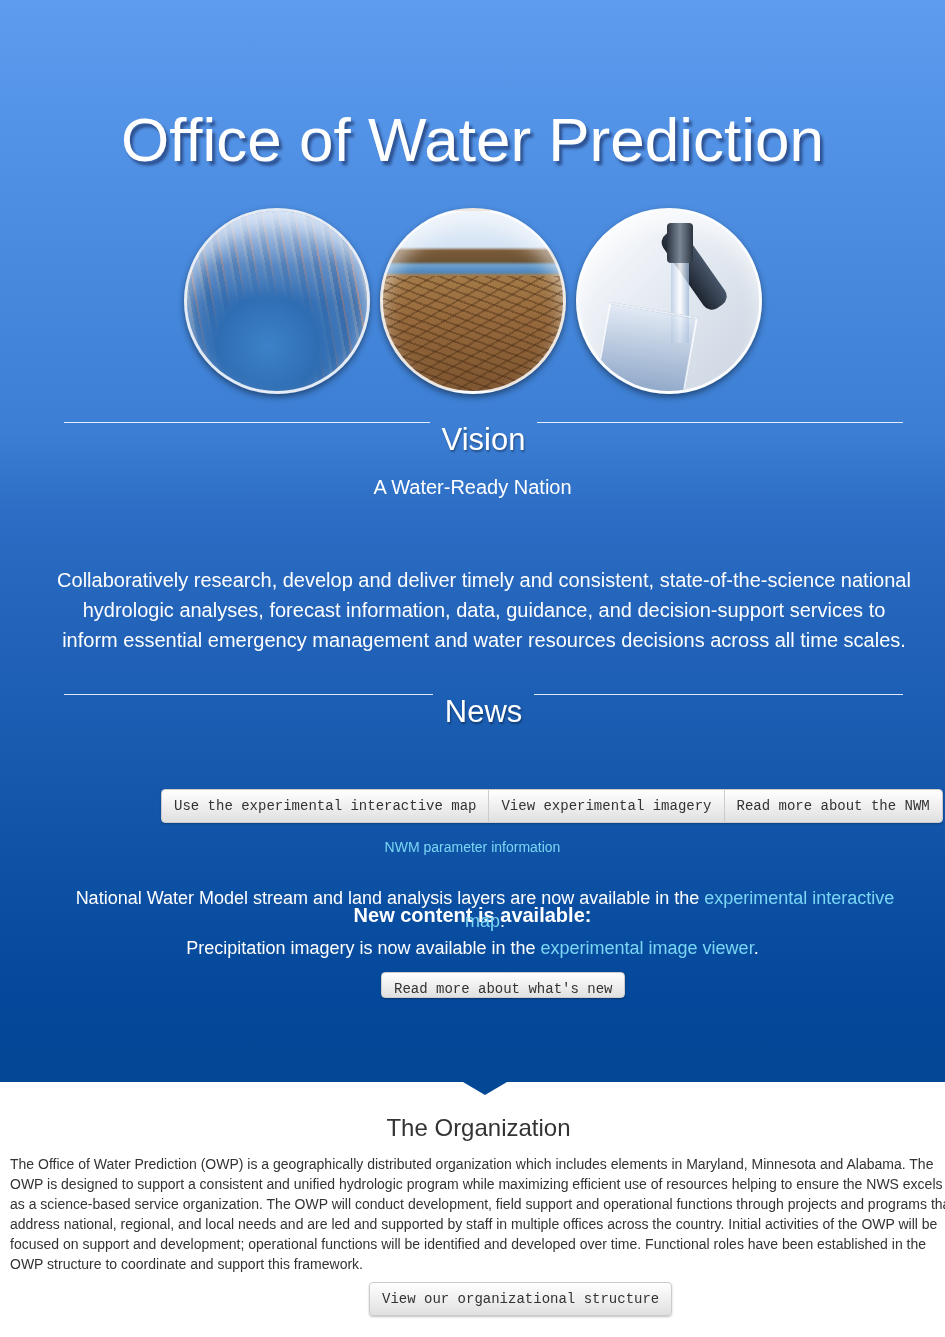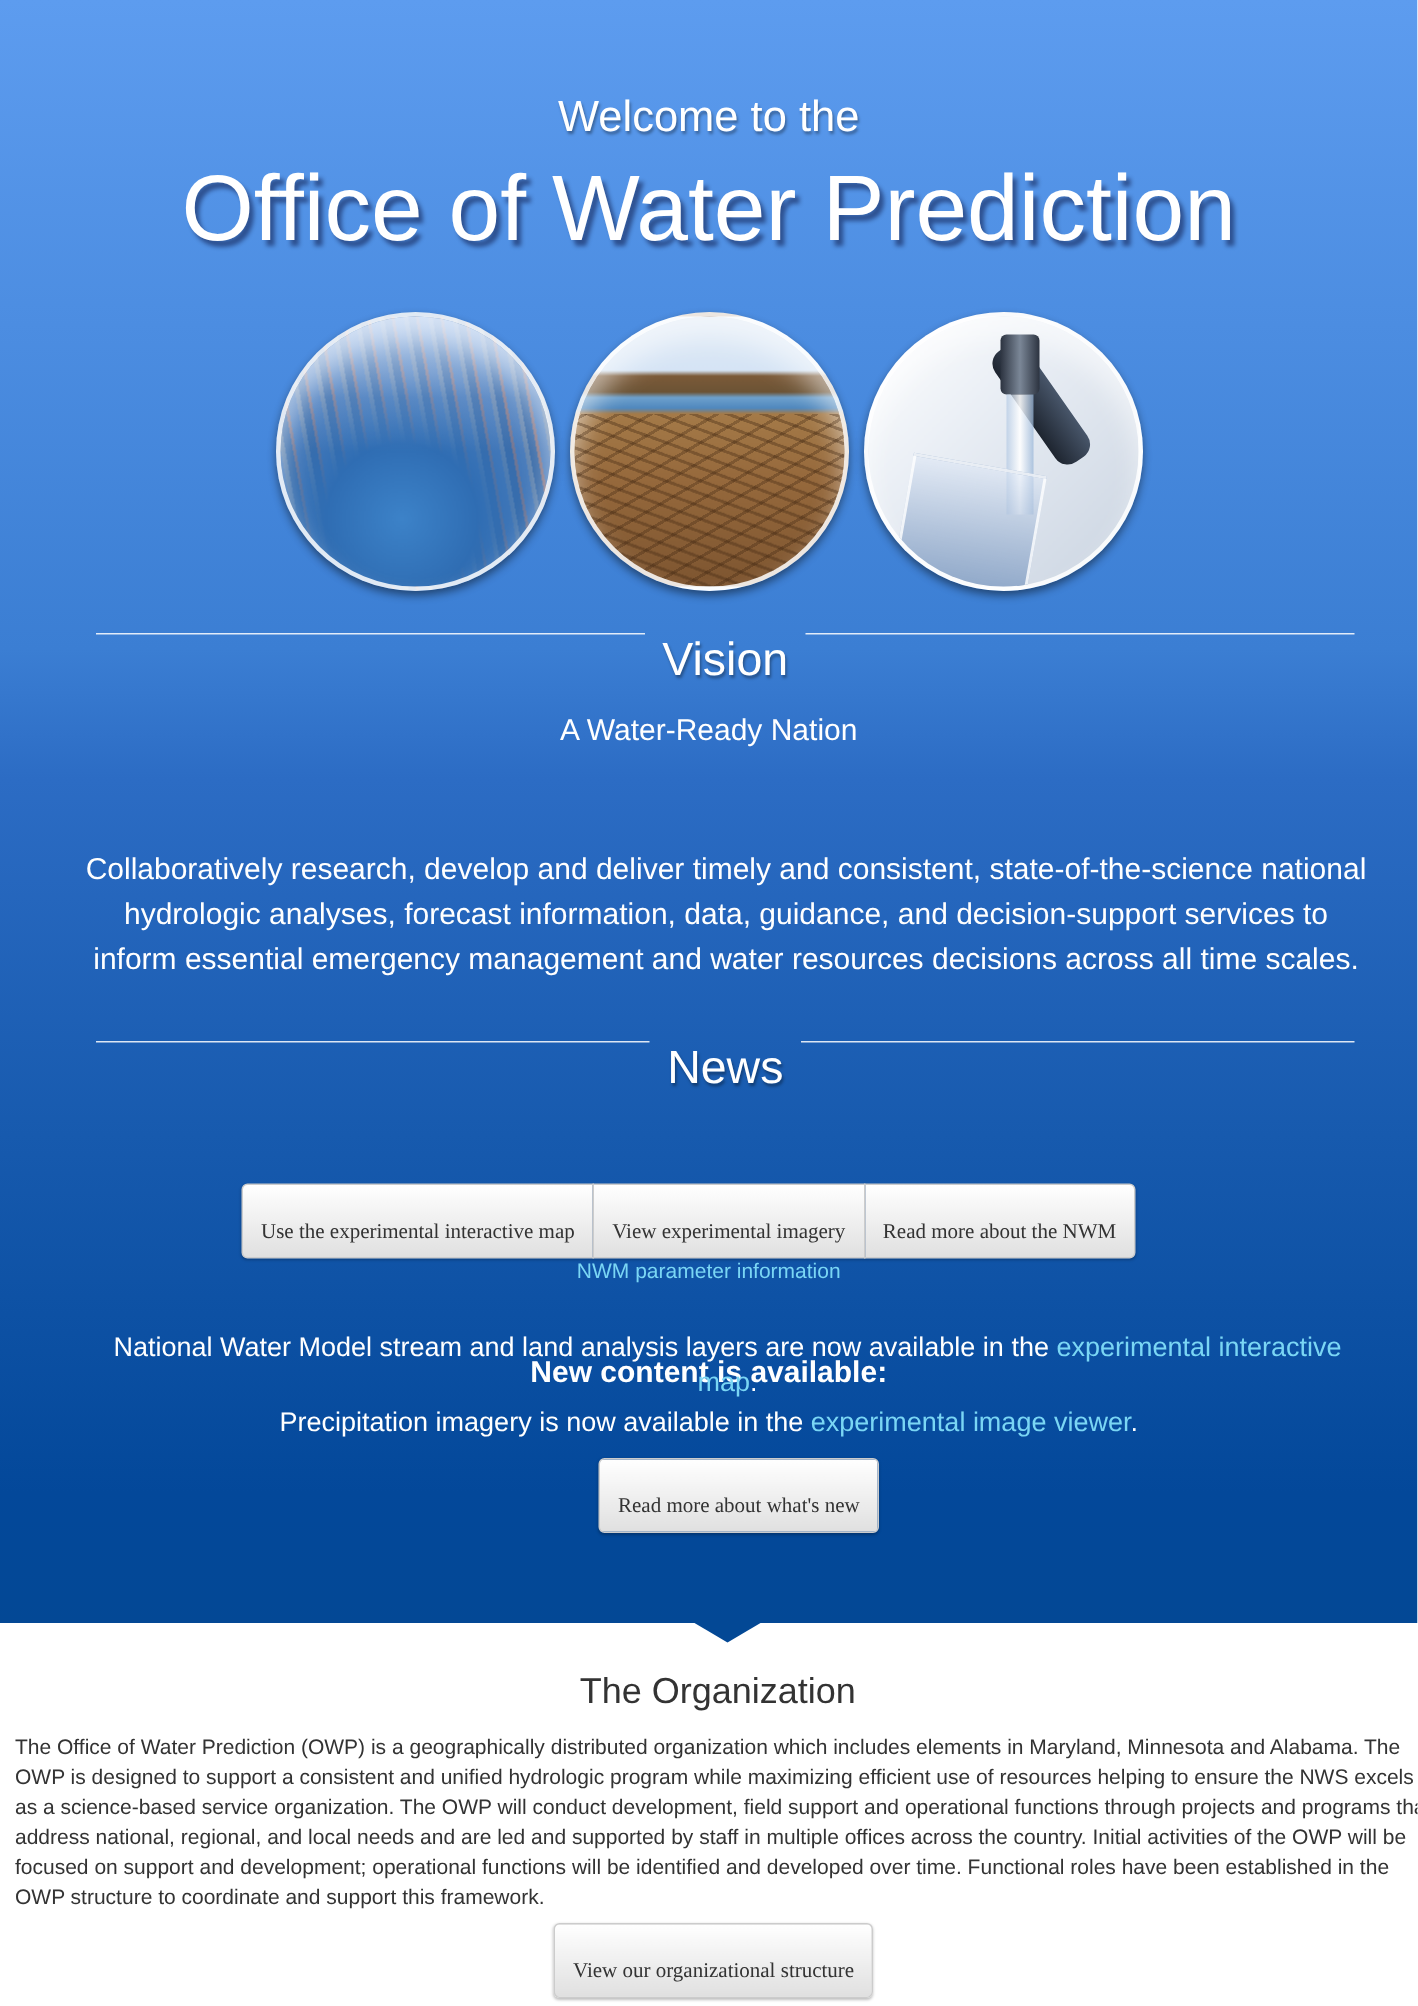--- a/index.html
+++ b/index.html
@@ -34,47 +34,46 @@
   .section-head .line { flex: 1; height: 1px; background: rgba(255,255,255,0.85); }
   .section-head .label { padding: 0 12px; font-size: 31px; text-shadow: 1px 2px 2px rgba(0,0,0,0.35); }
   .vision-head { top: 422px; }
   .mission-head { top: 513px; }
   .news-head { top: 694px; }
   .vision-text { position: absolute; top: 476px; left: 0; right: 0; font-size: 20px; }
   .mission-text { position: absolute; top: 565px; left: 55px; right: 32px; font-size: 20px; line-height: 30px; }
   .news-text { position: absolute; top: 747px; left: 0; right: 0; font-size: 20px; }
   .btn-group { position: absolute; top: 789px; left: 161px; display: flex; border-radius: 4px; box-shadow: 0 1px 2px rgba(0,0,0,0.25); }
   .btn {
-    display: inline-block; font-family: Liberation Serif, serif; font-size: 14px; color: #333;
+    display: inline-block; font-family: Liberation Mono, monospace; font-size: 14px; color: #333;
     background: linear-gradient(to bottom, #ffffff 0%, #e0e0e0 100%);
-    border: 1px solid #ccc; padding: 24px 12px; height: 34px; cursor: pointer; white-space: nowrap;
+    border: 1px solid #ccc; padding: 8px 12px; height: 34px; cursor: pointer; white-space: nowrap;
   }
   .btn-group .btn { border-radius: 0; margin-left: -1px; }
   .btn-group .btn:first-child { border-radius: 4px 0 0 4px; margin-left: 0; }
   .btn-group .btn:last-child { border-radius: 0 4px 4px 0; }
   .single-btn { border-radius: 4px; box-shadow: 0 1px 2px rgba(0,0,0,0.25); }
   .param-link { position: absolute; top: 839px; left: 0; right: 0; font-size: 14px; color: #7ad6f4; }
   .new-head { position: absolute; top: 860px; left: 0; right: 0; font-size: 20px; font-weight: bold; margin-top: 44px; }
   .new-line1 { position: absolute; top: 887px; left: 70px; right: 45px; font-size: 18px; line-height: 23px; }
   .new-line2 { position: absolute; top: 937px; left: 0; right: 0; font-size: 18px; line-height: 23px; }
   a.inline-link { color: #7ad6f4; text-decoration: none; }
-  .whatsnew-btn { position: absolute; top: 972px; left: 399px; height: 48px; }
+  .whatsnew-btn { position: absolute; top: 972px; left: 381px; height: 26px; }
   .pointer { position: absolute; left: 463px; top: 1082px; width: 0; height: 0; border-left: 22px solid transparent; border-right: 22px solid transparent; border-top: 13px solid #034895; }
 
   .org { position: relative; width: 945px; height: 255px; color: #333; }
   .org-title { position: absolute; top: 32px; left: 0; right: 0; text-align: center; font-size: 24px; }
   .org-text { position: absolute; top: 72px; left: 10px; width: 945px; font-size: 14px; line-height: 20px; color: #333; white-space: normal; }
   .org-text span { display: block; white-space: nowrap; }
   .org-btn { position: absolute; top: 200px; left: 369px; height: 34px; }
 </style>
 </head>
 <body>
 
 <div class="hero">
-  <div class="welcome">Welcome to the</div>
   <h1 class="title" style="font-weight:normal;">Office of Water Prediction</h1>
 
   <div class="circles">
     <div class="circle c-flood"></div>
     <div class="circle c-drought"></div>
     <div class="circle c-tap">
       <div class="pipe"></div>
       <div class="faucet"></div>
       <div class="stream"></div>
       <div class="glass"></div>

